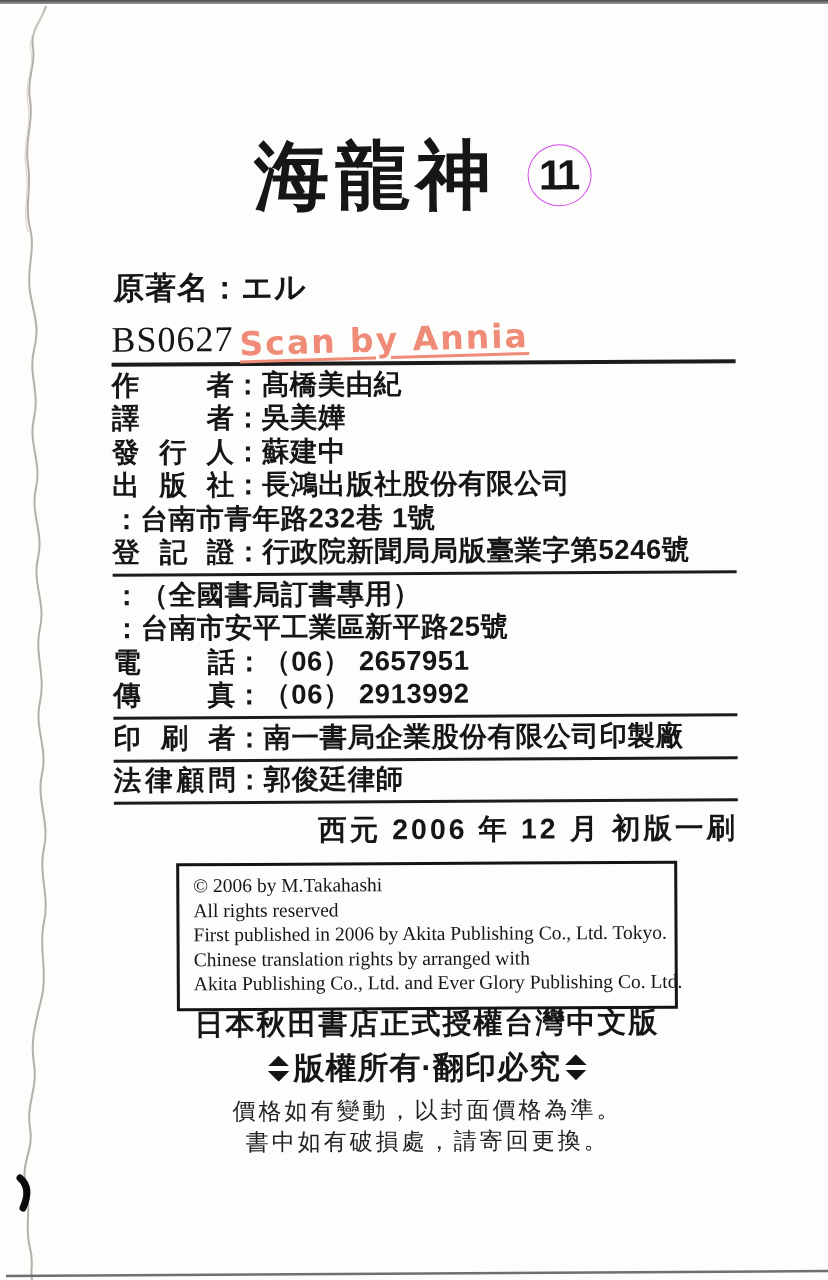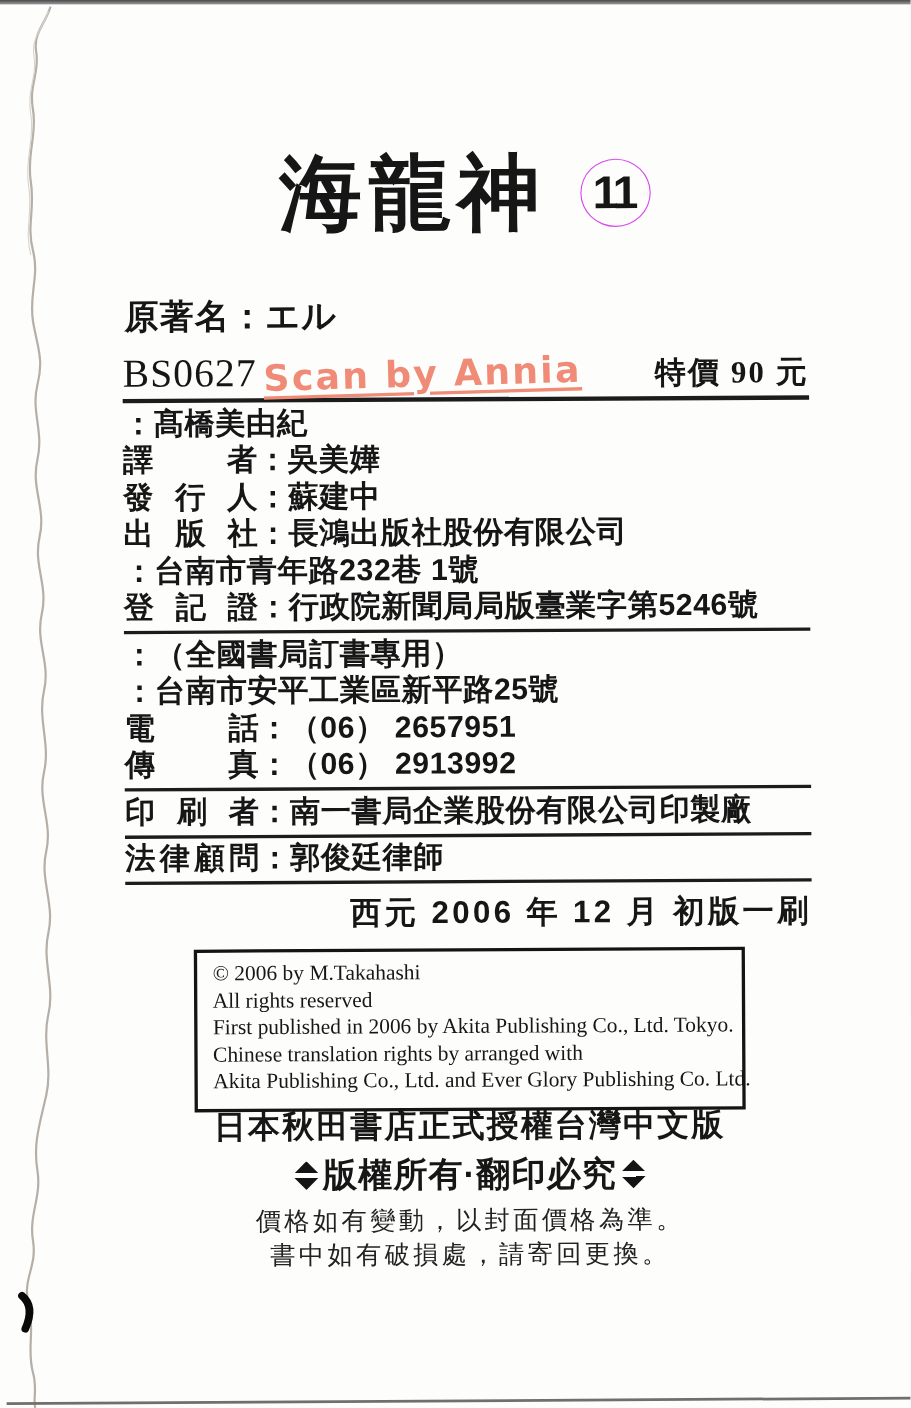--- a/index.html
+++ b/index.html
@@ -147,27 +147,27 @@
     <div class="title-row">
       <span class="book-title">海龍神</span>
       <span class="vol-badge">11</span>
     </div>
 
     <div class="orig-line"><span>原著名</span><span>：</span><span>エル</span></div>
 
     <div class="price-row">
       <span class="product-code">BS0627</span>
       <span class="watermark">Scan by Annia</span>
-      <span class="price-tag">特價 90 元</span>
     </div>
 
     <div class="colophon">
 
       <div class="cgroup">
         <div class="crow">
+          <span class="row-label">作者</span>
             <span class="row-colon">：</span>
             <span class="row-value">髙橋美由紀</span>
         </div>
         <div class="crow">
           <span class="row-label">譯者</span>
             <span class="row-colon">：</span>
             <span class="row-value">吳美嬅</span>
         </div>
         <div class="crow">
           <span class="row-label">發行人</span>

